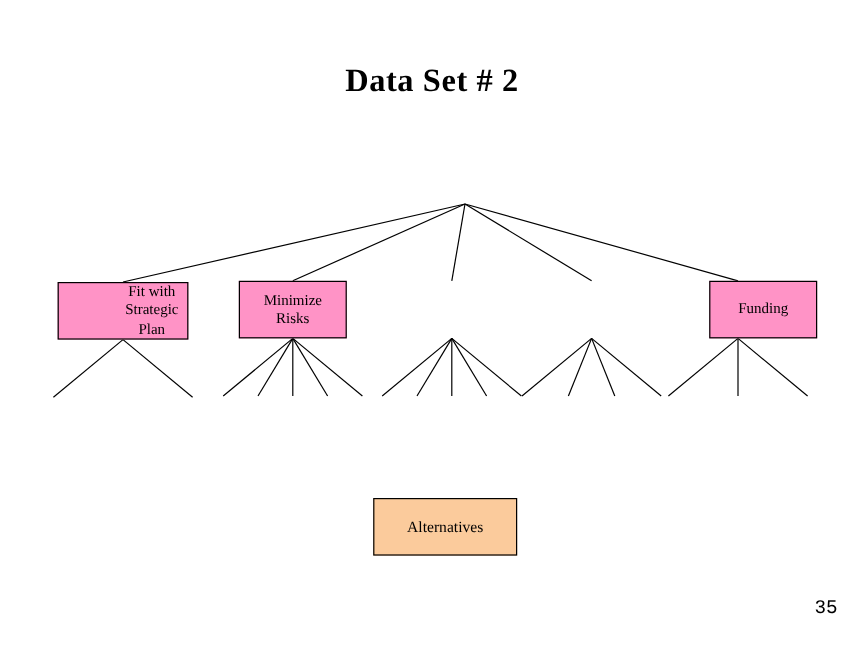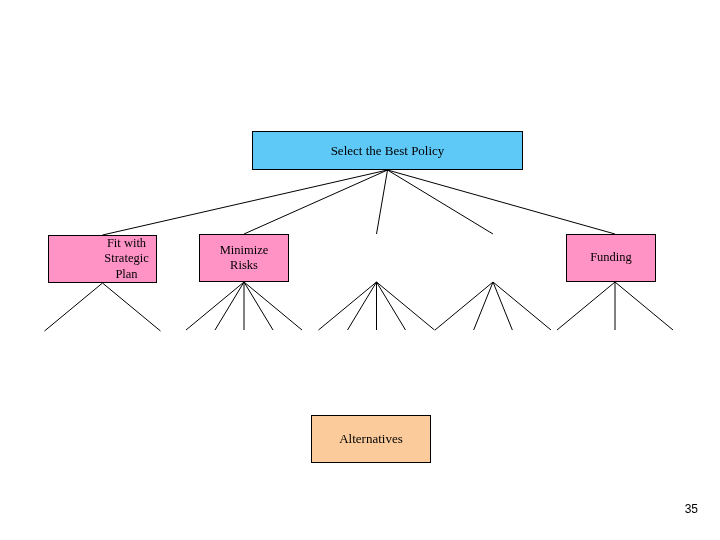--- a/index.html
+++ b/index.html
@@ -62,31 +62,32 @@
   }
   .node-label {
     display: block;
     white-space: pre-line;
     padding: 0 4px;
   }
   #page-number {
     position: absolute;
     right: 22px;
     bottom: 24px;
-    font-family: Liberation Sans, sans-serif;
-    font-size: 12px;
+    font-family: Liberation Mono, monospace;
+    font-size: 16px;
     color: #000000;
     margin-left: 32px;
   }
 </style>
 </head>
 <body>
 
 <div id="slide">
 
+  <div id="slide-title">Data Set # 2</div>
 
   <svg id="edges" viewBox="0 0 720 540" width="720" height="540" xmlns="http://www.w3.org/2000/svg">
     <g id="edge-group" stroke="#000000" stroke-width="1" fill="none" shape-rendering="geometricPrecision">
         <line x1="387.5" y1="170" x2="102.5" y2="235" stroke="#000000" stroke-width="1"></line>
         <line x1="387.5" y1="170" x2="244" y2="234" stroke="#000000" stroke-width="1"></line>
         <line x1="387.5" y1="170" x2="376.5" y2="234" stroke="#000000" stroke-width="1"></line>
         <line x1="387.5" y1="170" x2="493" y2="234" stroke="#000000" stroke-width="1"></line>
         <line x1="387.5" y1="170" x2="615" y2="234" stroke="#000000" stroke-width="1"></line>
         <line x1="102.5" y1="283" x2="44.5" y2="331" stroke="#000000" stroke-width="1"></line>
         <line x1="102.5" y1="283" x2="160.5" y2="331" stroke="#000000" stroke-width="1"></line>
@@ -103,37 +104,34 @@
         <line x1="493" y1="282" x2="435" y2="330" stroke="#000000" stroke-width="1"></line>
         <line x1="493" y1="282" x2="473.6666666666667" y2="330" stroke="#000000" stroke-width="1"></line>
         <line x1="493" y1="282" x2="512.3333333333334" y2="330" stroke="#000000" stroke-width="1"></line>
         <line x1="493" y1="282" x2="551" y2="330" stroke="#000000" stroke-width="1"></line>
         <line x1="615" y1="282" x2="557" y2="330" stroke="#000000" stroke-width="1"></line>
         <line x1="615" y1="282" x2="615" y2="330" stroke="#000000" stroke-width="1"></line>
         <line x1="615" y1="282" x2="673" y2="330" stroke="#000000" stroke-width="1"></line>
       </g>
   </svg>
 
-  <div class="node node-goal" id="node-goal" style="left: 252px; top: 131px; width: 271px; height: 39px;">
-    <span class="node-label">Select the Best Policy</span>
-  </div>
 
   <div class="node node-criterion" id="node-criterion-0" style="left: 48px; top: 235px; width: 109px; height: 48px; padding-left: 48px;">
     <span class="node-label">Fit with
 Strategic Plan</span>
   </div>
 
   <div class="node node-criterion" id="node-criterion-1" style="left: 199px; top: 234px; width: 90px; height: 48px;">
     <span class="node-label">Minimize
 Risks</span>
   </div>
 
 
 
-  <div class="node node-criterion" id="node-criterion-4" style="left: 566px; top: 234px; width: 90px; height: 48px;">
+  <div class="node node-criterion" id="node-criterion-4" style="left: 591px; top: 234px; width: 90px; height: 48px;">
     <span class="node-label">Funding</span>
   </div>
 
   <div class="node node-alternatives" id="node-alternatives" style="left: 311px; top: 415px; width: 120px; height: 48px;">
     <span class="node-label">Alternatives</span>
   </div>
 
   <div id="page-number">35</div>
 
 </div>

